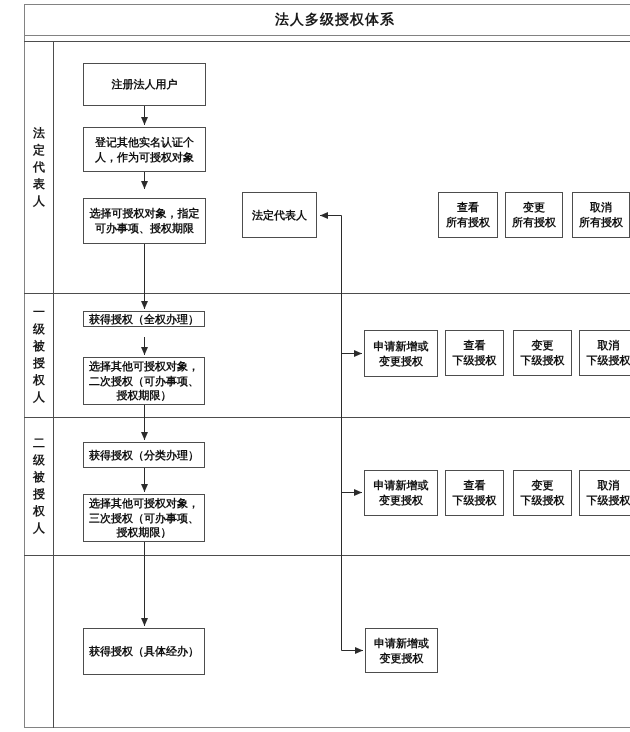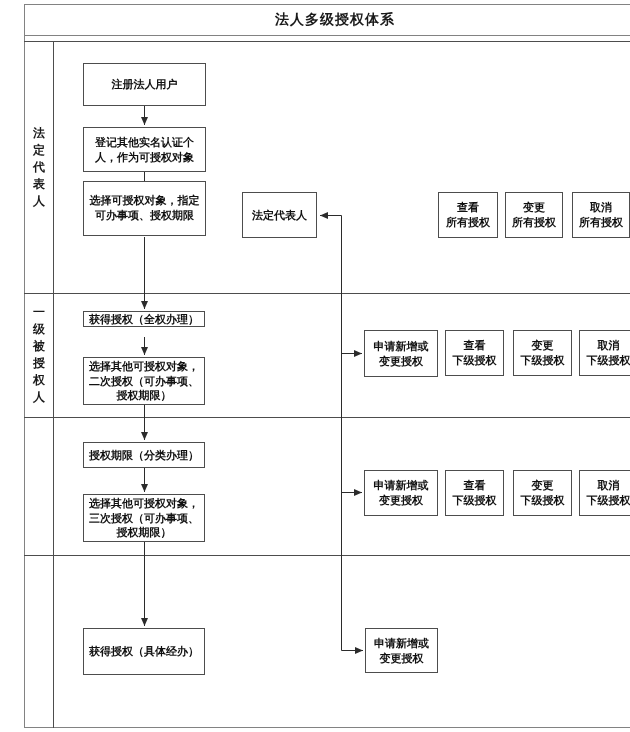--- a/index.html
+++ b/index.html
@@ -76,25 +76,28 @@
   </svg>
 
   <div class="title">法人多级授权体系</div>
 
   <div class="lane-label" style="top:293px;height:124px;">
     <span>一级被授权人</span>
   </div>
   <div class="lane-label" style="top:42px;height:251px;">
     <span>法定代表人</span>
   </div>
+  <div class="lane-label" style="top:417px;height:138px;">
+    <span>二级被授权人</span>
+  </div>
 
   <div class="node" style="left:63px;top:63px;width:123px;height:43px;">注册法人用户</div>
   <div class="node" style="left:63px;top:127px;width:123px;height:45px;">登记其他实名认证个
 人，作为可授权对象</div>
-  <div class="node" style="left:63px;top:181px;width:123px;height:55px;font-family:Liberation Mono, monospace;">选择可授权对象，指定
+  <div class="node" style="left:63px;top:198px;width:123px;height:46px;">选择可授权对象，指定
 可办事项、授权期限</div>
   <div class="node" style="left:222px;top:192px;width:75px;height:46px;">法定代表人</div>
   <div class="node" style="left:418px;top:192px;width:60px;height:46px;">查看
 所有授权</div>
   <div class="node" style="left:485px;top:192px;width:58px;height:46px;">变更
 所有授权</div>
   <div class="node" style="left:552px;top:192px;width:58px;height:46px;">取消
 所有授权</div>
 
   <div class="node" style="left:63px;top:311px;width:122px;height:16px;">获得授权（全权办理）</div>
@@ -103,21 +106,21 @@
 授权期限）</div>
   <div class="node" style="left:344px;top:330px;width:74px;height:47px;">申请新增或
 变更授权</div>
   <div class="node" style="left:425px;top:330px;width:59px;height:46px;">查看
 下级授权</div>
   <div class="node" style="left:493px;top:330px;width:59px;height:46px;">变更
 下级授权</div>
   <div class="node" style="left:559px;top:330px;width:59px;height:46px;">取消
 下级授权</div>
 
-  <div class="node" style="left:63px;top:442px;width:122px;height:26px;">授权期限（分类办理）</div>
+  <div class="node" style="left:63px;top:442px;width:122px;height:26px;">获得授权（分类办理）</div>
   <div class="node" style="left:63px;top:494px;width:122px;height:48px;">选择其他可授权对象，
 三次授权（可办事项、
 授权期限）</div>
   <div class="node" style="left:344px;top:470px;width:74px;height:46px;">申请新增或
 变更授权</div>
   <div class="node" style="left:425px;top:470px;width:59px;height:46px;">查看
 下级授权</div>
   <div class="node" style="left:493px;top:470px;width:59px;height:46px;">变更
 下级授权</div>
   <div class="node" style="left:559px;top:470px;width:59px;height:46px;">取消

